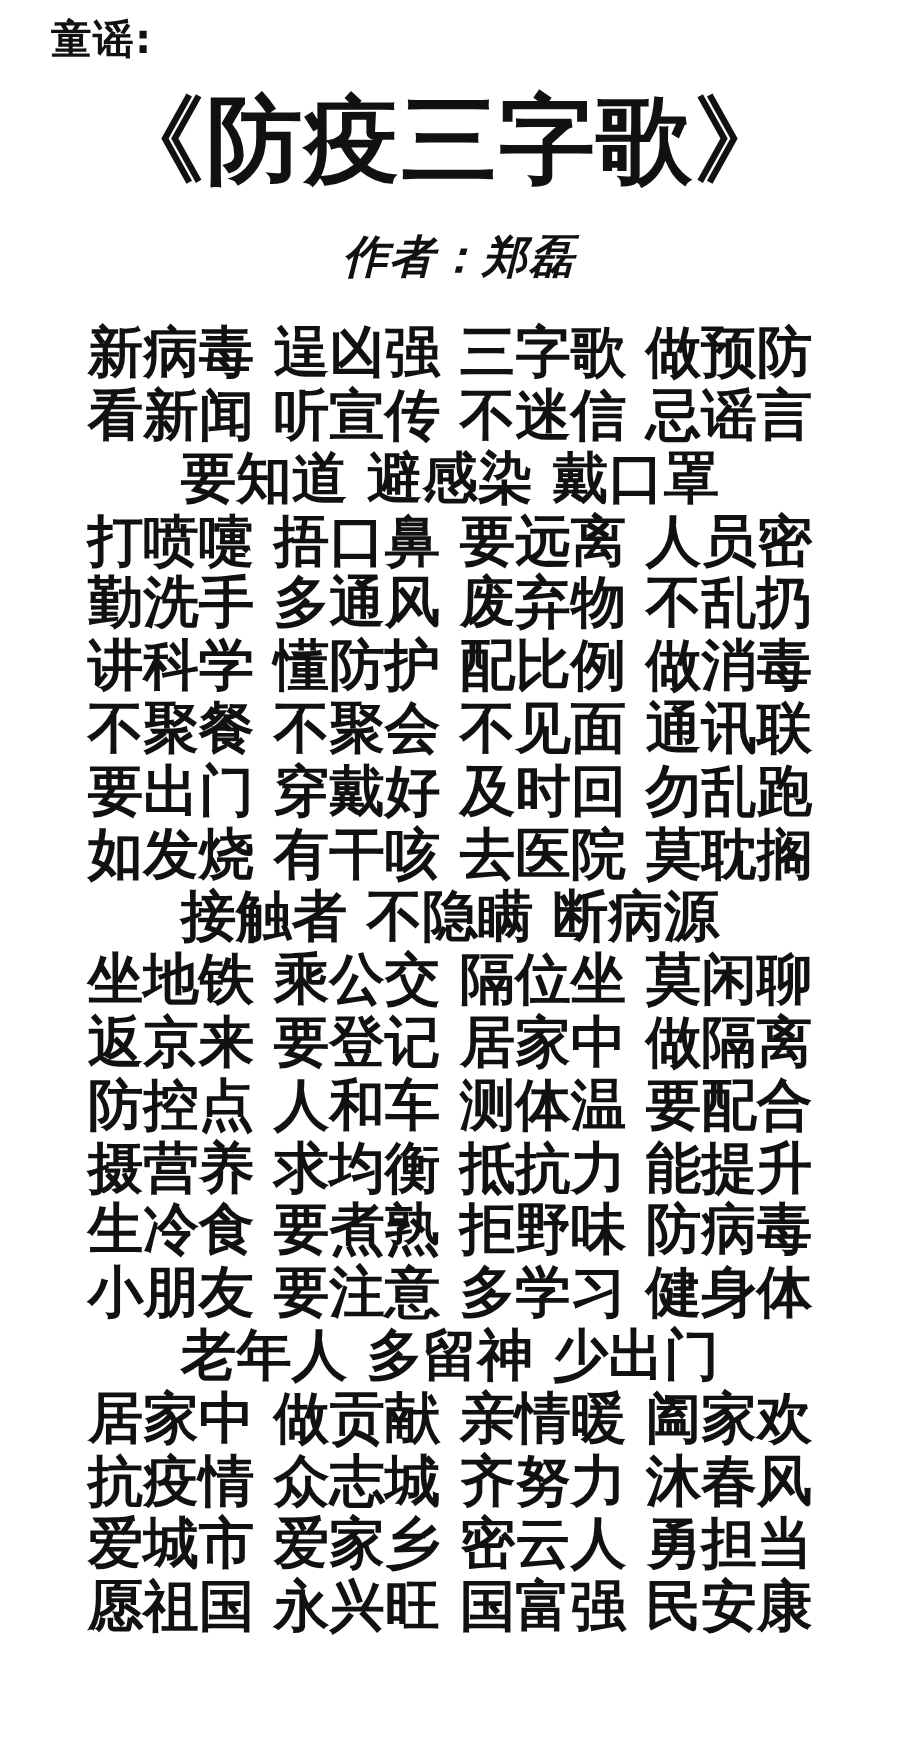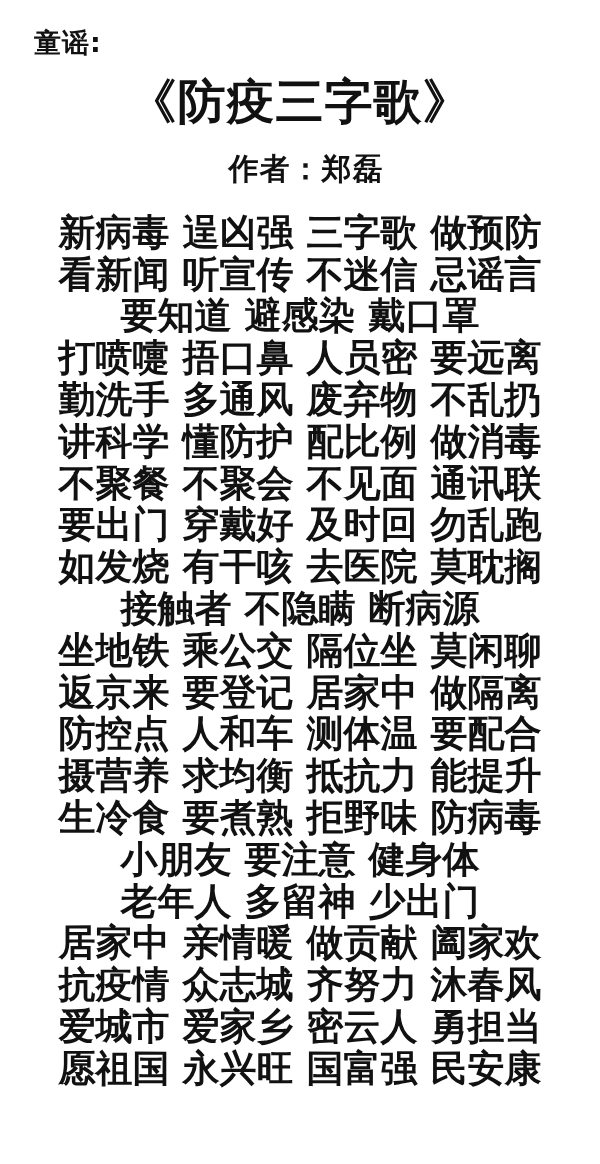--- a/index.html
+++ b/index.html
@@ -16,40 +16,41 @@
   }
   .page {
     position: relative;
     width: 600px;
     height: 1164px;
     box-sizing: border-box;
     padding: 0;
     background: #ffffff;
   }
   .label {
-    margin: 28px 0 0 34px;
+    margin: 12px 0 0 34px;
     font-size: 27px;
     font-weight: 700;
     letter-spacing: 1px;
     line-height: 1.1;
   }
   .title {
     margin: 16px 0 0 0;
     text-align: center;
-    font-size: 48px;
+    font-size: 64px;
     font-weight: 700;
     letter-spacing: 1px;
     line-height: 1.15;
   }
   .author {
     margin: 20px 0 0 12px;
     text-align: center;
     font-size: 30px;
     font-weight: 700;
     letter-spacing: 1px;
+    font-style: italic;
   }
   .verse {
     margin: 22px 0 0 0;
     padding: 0 40px;
     display: flex;
     flex-direction: column;
     align-items: center;
   }
   .verse-line {
     display: flex;
@@ -86,22 +87,22 @@
         <span class="phrase">忌谣言</span>
       </div>
       <div class="verse-line">
         <span class="phrase">要知道</span>
         <span class="phrase">避感染</span>
         <span class="phrase">戴口罩</span>
       </div>
       <div class="verse-line">
         <span class="phrase">打喷嚏</span>
         <span class="phrase">捂口鼻</span>
+        <span class="phrase">要远离</span>
         <span class="phrase">人员密</span>
-        <span class="phrase">要远离</span>
       </div>
       <div class="verse-line">
         <span class="phrase">勤洗手</span>
         <span class="phrase">多通风</span>
         <span class="phrase">废弃物</span>
         <span class="phrase">不乱扔</span>
       </div>
       <div class="verse-line">
         <span class="phrase">讲科学</span>
         <span class="phrase">懂防护</span>
@@ -157,31 +158,32 @@
       </div>
       <div class="verse-line">
         <span class="phrase">生冷食</span>
         <span class="phrase">要煮熟</span>
         <span class="phrase">拒野味</span>
         <span class="phrase">防病毒</span>
       </div>
       <div class="verse-line">
         <span class="phrase">小朋友</span>
         <span class="phrase">要注意</span>
+        <span class="phrase">多学习</span>
         <span class="phrase">健身体</span>
       </div>
       <div class="verse-line">
         <span class="phrase">老年人</span>
         <span class="phrase">多留神</span>
         <span class="phrase">少出门</span>
       </div>
       <div class="verse-line">
         <span class="phrase">居家中</span>
+        <span class="phrase">做贡献</span>
         <span class="phrase">亲情暖</span>
-        <span class="phrase">做贡献</span>
         <span class="phrase">阖家欢</span>
       </div>
       <div class="verse-line">
         <span class="phrase">抗疫情</span>
         <span class="phrase">众志城</span>
         <span class="phrase">齐努力</span>
         <span class="phrase">沐春风</span>
       </div>
       <div class="verse-line">
         <span class="phrase">爱城市</span>

